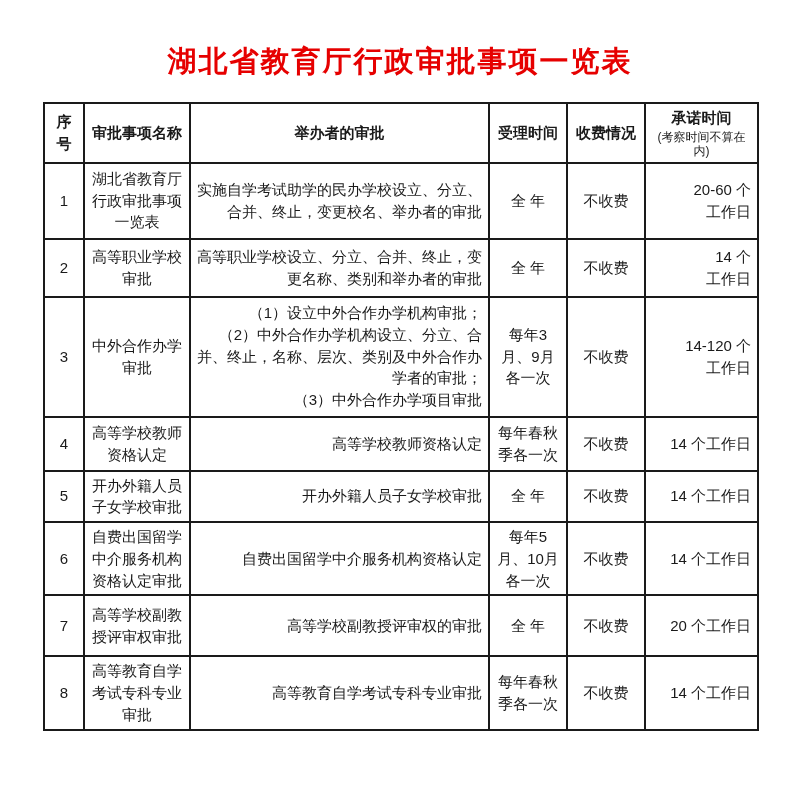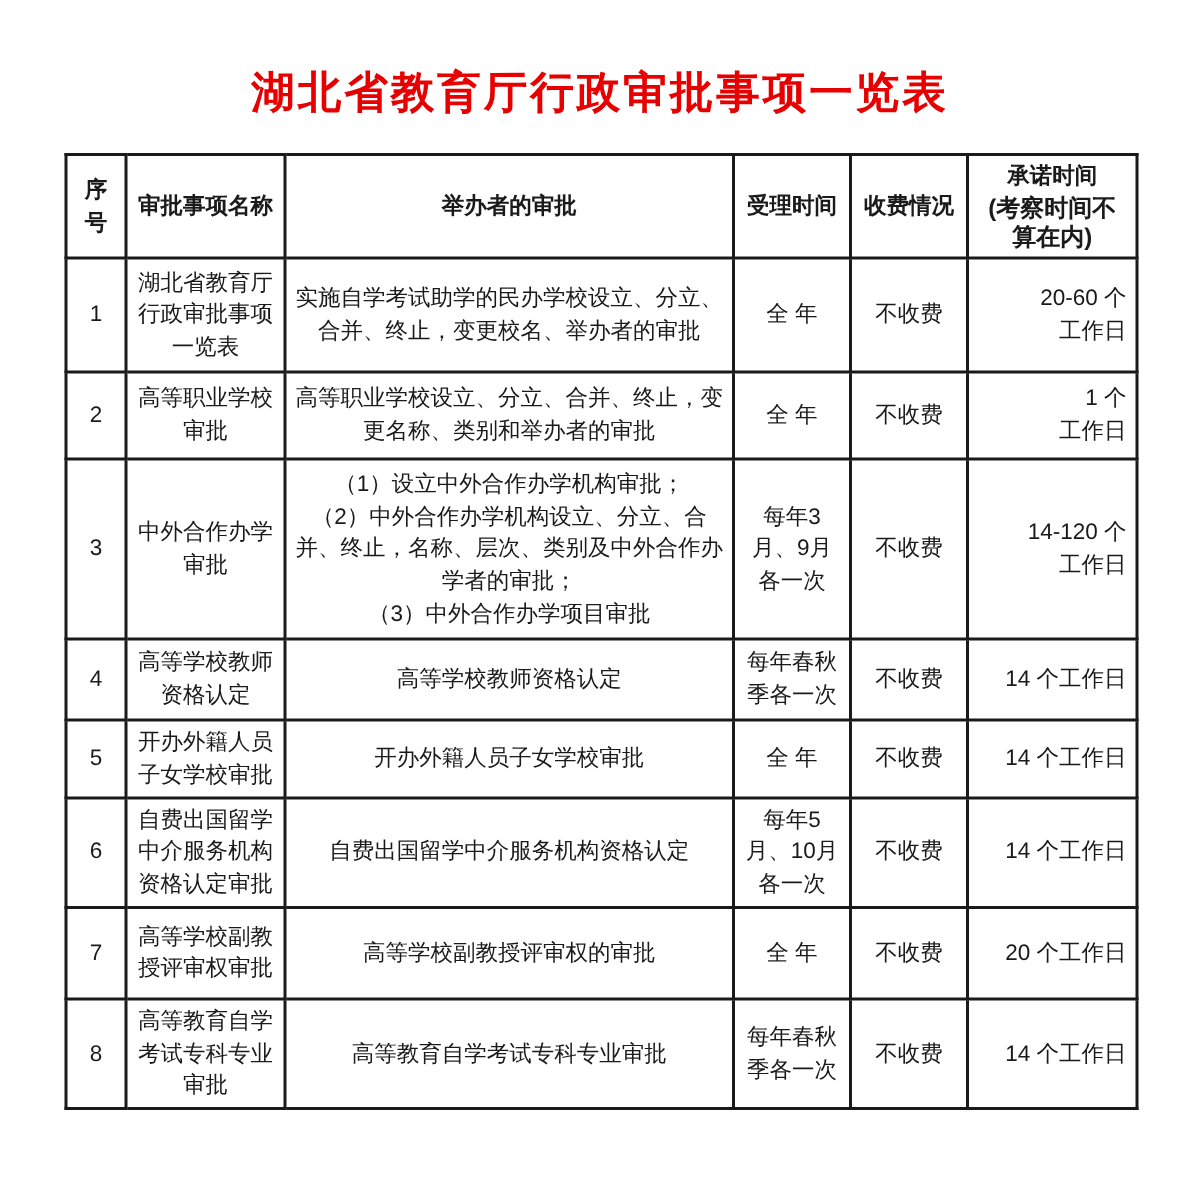--- a/index.html
+++ b/index.html
@@ -40,28 +40,28 @@
     overflow: hidden;
   }
   th {
     font-weight: bold;
     text-align: center;
     font-size: 16px;
     padding: 2px 2px;
   }
   .promise-note {
     display: block;
-    font-weight: bold;
-    font-size: 16px;
+    font-weight: normal;
+    font-size: 12px;
     line-height: 1.2;
     margin-top: 1px;
   }
   td.c-no       { text-align: center; }
   td.c-name     { text-align: center; padding: 3px 4px; }
-  td.c-content  { text-align: center;  padding: 4px 10px; white-space: pre-line; }
+  td.c-content  { text-align: right;  padding: 4px 10px; white-space: pre-line; }
   td.c-accept   { text-align: center; white-space: pre-line; padding: 3px 4px; }
   td.c-fee      { text-align: center; }
   td.c-promise  { text-align: right; white-space: pre-line; }
   tr.r-header { height: 45px; }
   tr.r-1 { height: 76px; }
   tr.r-2 { height: 58px; }
   tr.r-3 { height: 120px; }
   tr.r-4 { height: 54px; }
   tr.r-5 { height: 51px; }
   tr.r-6 { height: 69px; }
@@ -111,21 +111,21 @@
       <td class="c-promise">20-60 个
 工作日</td>
     </tr>
 
     <tr class="r-2">
       <td class="c-no">2</td>
       <td class="c-name">高等职业学校审批</td>
       <td class="c-content">高等职业学校设立、分立、合并、终止，变更名称、类别和举办者的审批</td>
       <td class="c-accept">全 年</td>
       <td class="c-fee">不收费</td>
-      <td class="c-promise">1 个
+      <td class="c-promise">14 个
 工作日</td>
     </tr>
 
     <tr class="r-3">
       <td class="c-no">3</td>
       <td class="c-name">中外合作办学审批</td>
       <td class="c-content">（1）设立中外合作办学机构审批；
 （2）中外合作办学机构设立、分立、合并、终止，名称、层次、类别及中外合作办学者的审批；
 （3）中外合作办学项目审批</td>
       <td class="c-accept">每年3月、9月各一次</td>

